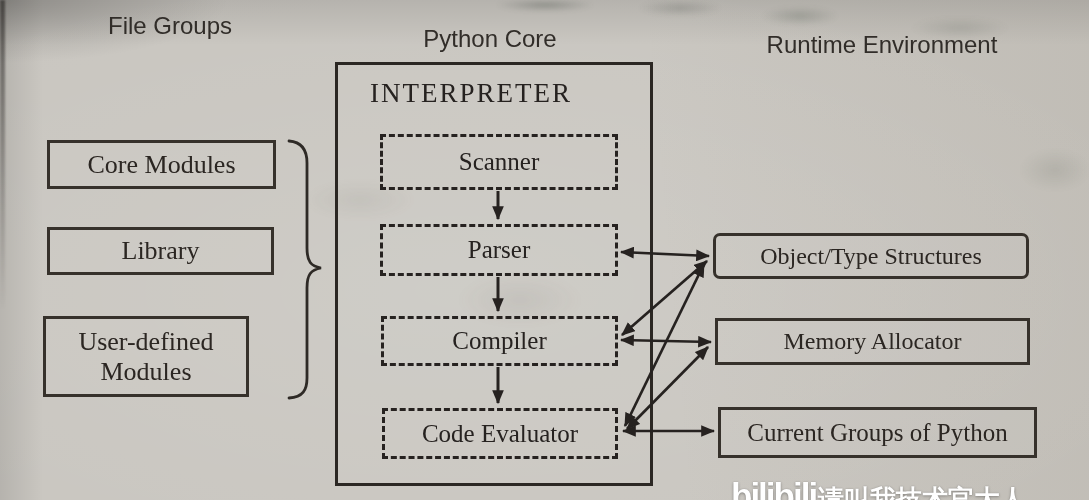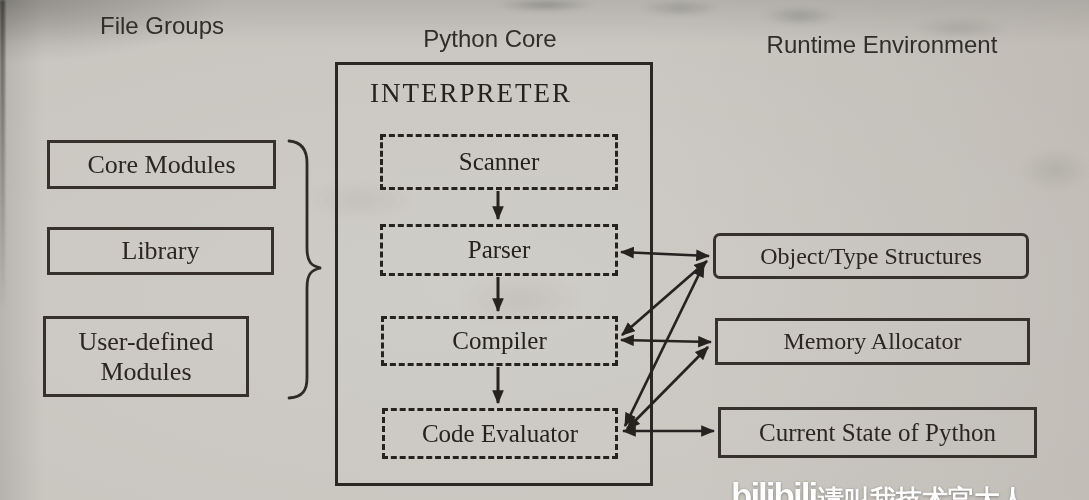--- a/index.html
+++ b/index.html
@@ -72,21 +72,21 @@
   .wm-logo { font-size:35px; font-weight:700; letter-spacing:-2px; }
   .wm-text { font-size:26px; font-weight:700; margin-left:2px; }
 </style>
 </head>
 <body>
 
 <div class="scene">
   <div class="bleed"></div>
   <div class="edge-shadow"></div>
 
-  <div class="col-header" style="left:162px; top:12px;">File Groups</div>
+  <div class="col-header" style="left:170px; top:12px;">File Groups</div>
   <div class="col-header" style="left:490px; top:25px;">Python Core</div>
   <div class="col-header" style="left:858px; top:31px;margin-left:24px;">Runtime Environment</div>
 
   <div class="solid-box fg-box" style="left:47px; top:140px; width:229px; height:49px;">
     <span>Core Modules</span>
   </div>
   <div class="solid-box fg-box" style="left:47px; top:227px; width:227px; height:48px;">
     <span>Library</span>
   </div>
   <div class="solid-box fg-box" style="left:43px; top:316px; width:206px; height:81px; padding:0 24px;">
@@ -109,21 +109,21 @@
     <span>Code Evaluator</span>
   </div>
 
   <div class="solid-box rt-box" style="left:713px; top:233px; width:316px; height:46px;border-radius:7px;">
     <span>Object/Type Structures</span>
   </div>
   <div class="solid-box rt-box" style="left:715px; top:318px; width:315px; height:47px;">
     <span>Memory Allocator</span>
   </div>
   <div class="solid-box rt-box" style="left:718px; top:407px; width:319px; height:51px; font-size:25px;">
-    <span>Current State of Python</span>
+    <span>Current Groups of Python</span>
   </div>
 
   <svg class="overlay" width="1089" height="500" viewBox="0 0 1089 500">
     <defs>
       <marker id="ah" viewBox="0 0 12 10" refX="11" refY="5" markerWidth="14" markerHeight="12" markerUnits="userSpaceOnUse" orient="auto-start-reverse">
         <path d="M0,0 L12,5 L0,10 Z" fill="#262220"></path>
       </marker>
     </defs>
 
     <path d="M 289,141 C 303,142 307,151 307,163 L 307,248 C 307,262 311,266 321,268

